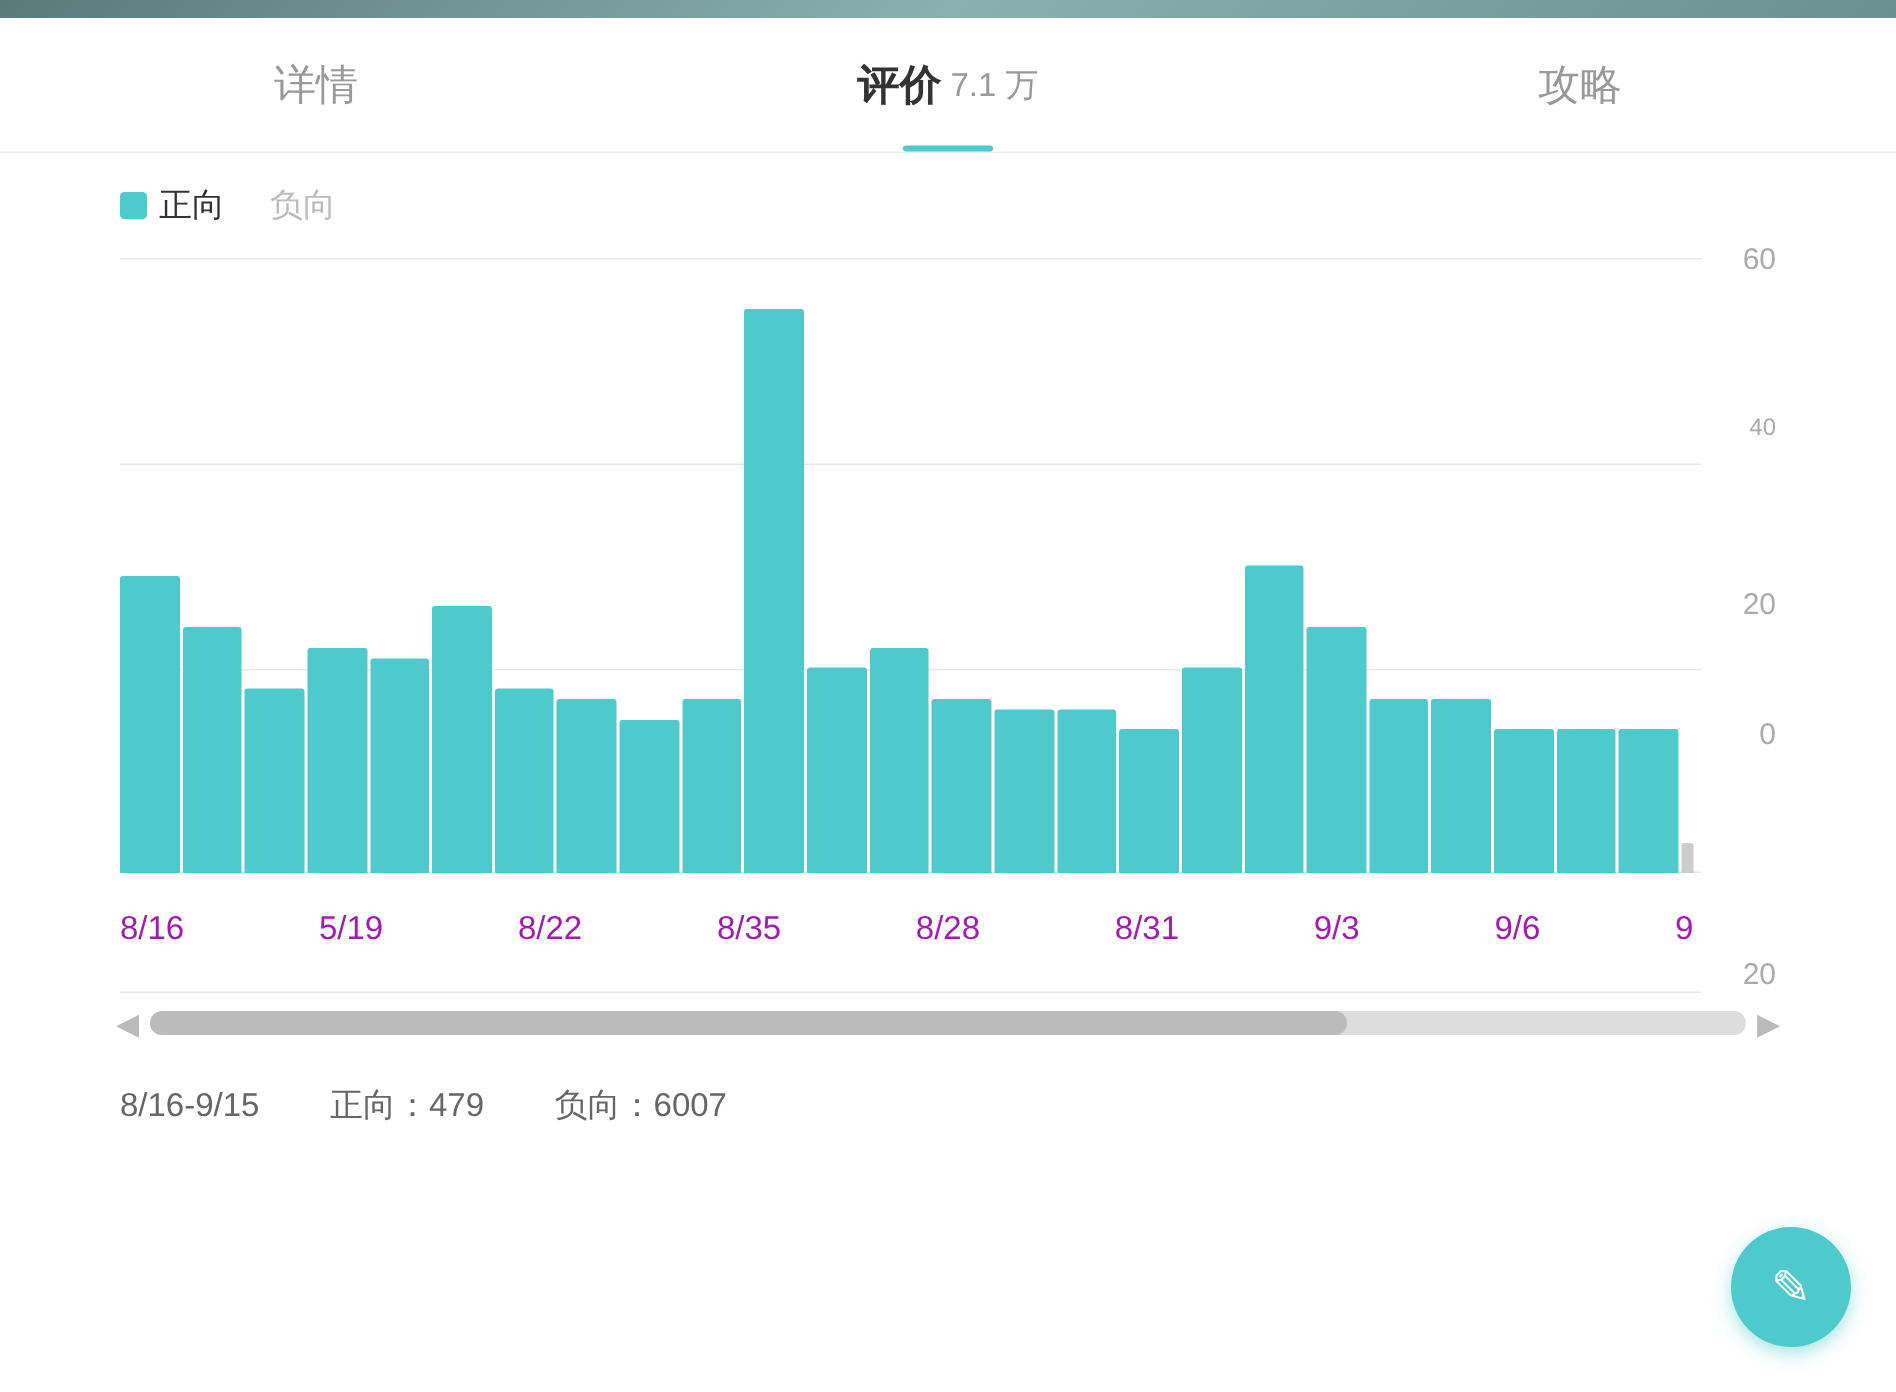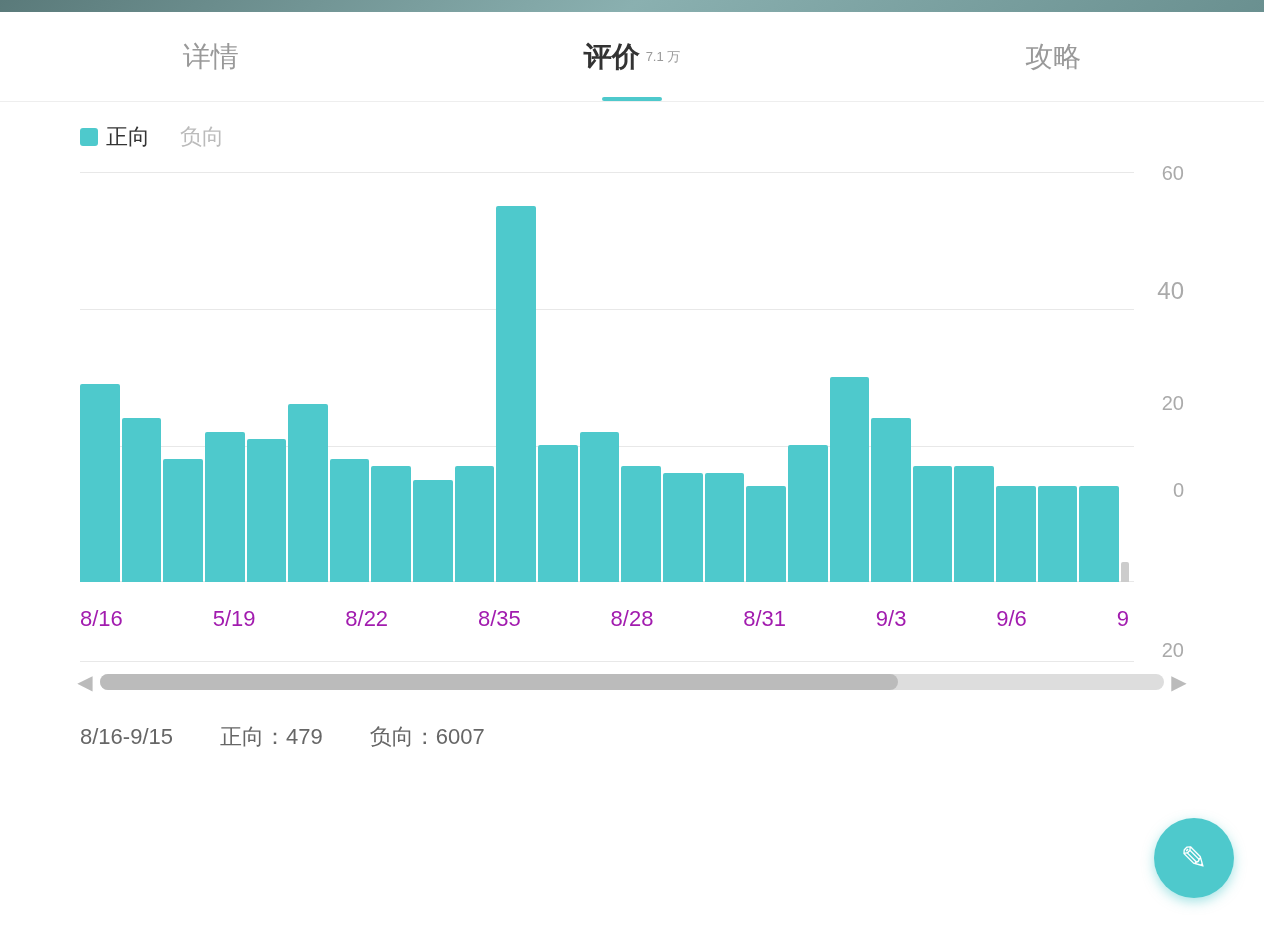--- a/index.html
+++ b/index.html
@@ -45,21 +45,21 @@
       bottom: 0;
       left: 50%;
       transform: translateX(-50%);
       width: 60px;
       height: 4px;
       background: #4ec9cc;
       border-radius: 2px;
     }
 
     .tab-count {
-      font-size: 13px;
+      font-size: 22px;
       color: #999;
       margin-left: 6px;
       font-weight: normal;
     }
 
     .legend-row {
       display: flex;
       align-items: center;
       padding: 20px 80px;
       gap: 30px;
@@ -267,21 +267,21 @@
     <div class="chart-grid">
       <div class="grid-line" style="top: 0%;"></div>
       <div class="grid-line" style="top: 28%;"></div>
       <div class="grid-line" style="top: 56%;"></div>
       <div class="grid-line" style="bottom: 80px;"></div>
       <div class="grid-line" style="bottom: 0px;"></div>
     </div>
 
     <div style="position:absolute; right:0; top:0; width:55px; bottom:80px;">
       <span style="position:absolute; top:-10px; right:0; font-size:20px; color:#aaa;">60</span>
-      <span style="position:absolute; top:calc(28% - 10px); right:0; font-size:24px; color:#aaa;">40</span>
+      <span style="position:absolute; top:calc(28% - 10px); right:0; font-size:16px; color:#aaa;">40</span>
       <span style="position:absolute; top:calc(56% - 10px); right:0; font-size:20px; color:#aaa;">20</span>
       <span style="position:absolute; bottom:80px; right:0; font-size:20px; color:#aaa;">0</span>
     </div>
 
     <span style="position:absolute; bottom:0; right:0; font-size:20px; color:#aaa;">20</span>
 
     <div class="bars-container" id="bars-container">
     <div class="bar" style="height: 48.3333%;"></div>
         <div class="bar" style="height: 40%;"></div>
         <div class="bar" style="height: 30%;"></div>

